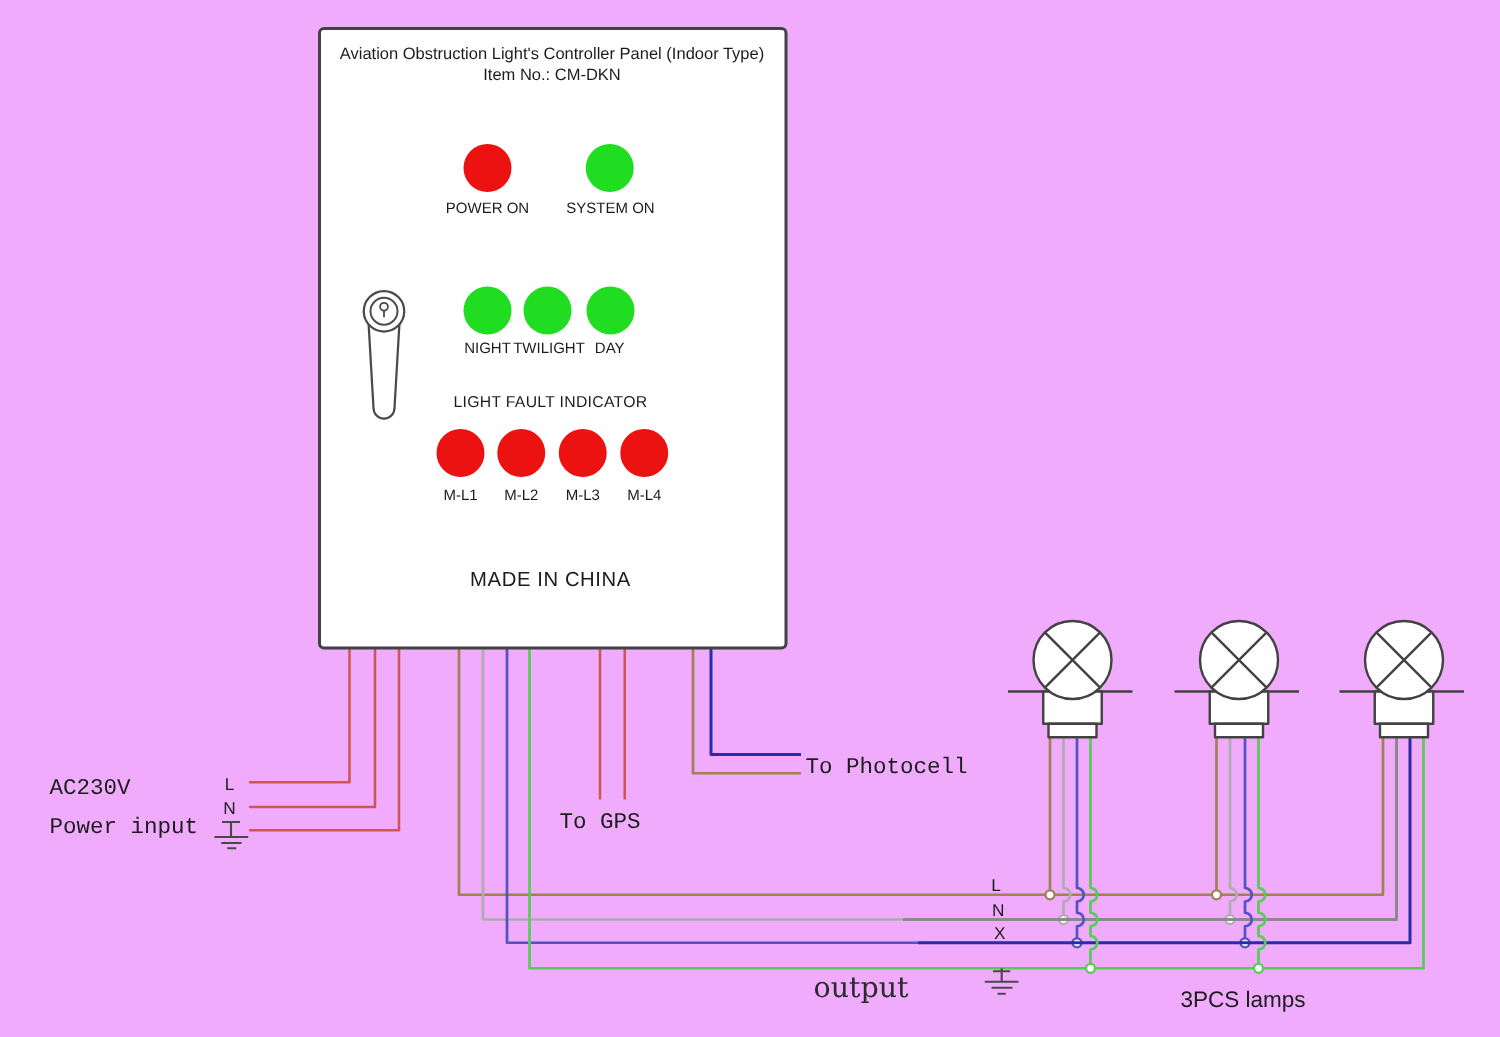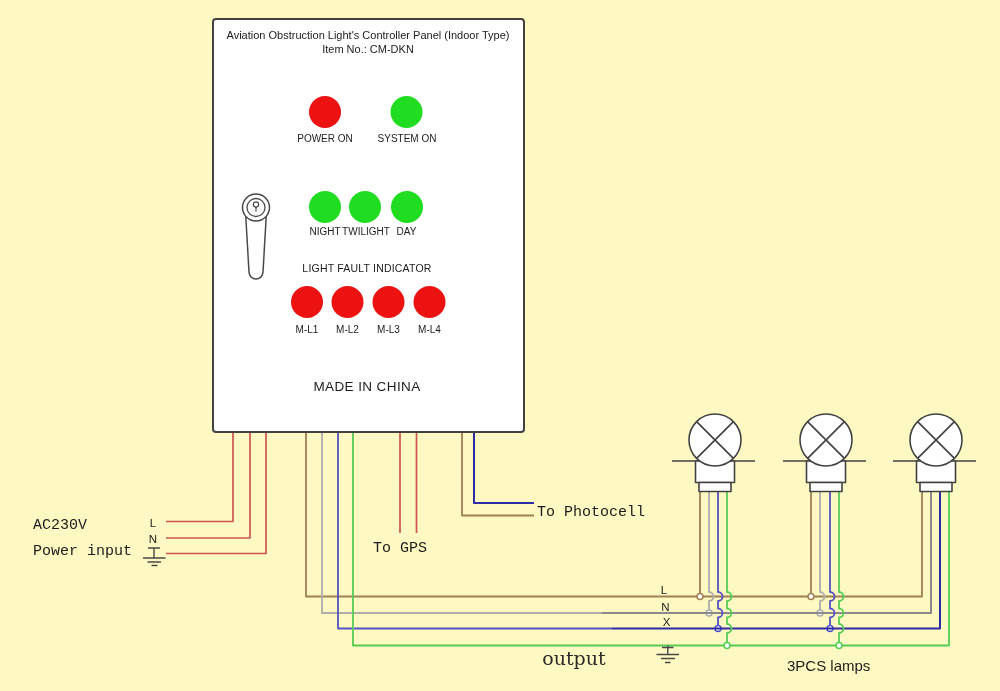--- a/index.html
+++ b/index.html
@@ -1,16 +1,16 @@
 <!DOCTYPE html>
 <html><head>
 <meta charset="utf-8">
 <style>
   html,body{margin:0;padding:0;background:#fff;}
-  .stage{position:relative;width:1000px;height:691px;background:#fef9c3;overflow:hidden;
+  .stage{position:relative;width:1000px;height:691px;background:#f0abfc;overflow:hidden;
          font-family:"Liberation Sans",sans-serif;}
   svg{display:block;}
   text{fill:#1c1c1c;}
   .t-title{font:11px "Liberation Sans",sans-serif;}
   .t-led{font:10px "Liberation Sans",sans-serif;}
   .t-fault{font:10.5px "Liberation Sans",sans-serif;letter-spacing:.2px;}
   .t-footer{font:13.5px "Liberation Sans",sans-serif;letter-spacing:.4px;}
   .t-mono{font:15px "Liberation Mono",monospace;}
   .t-buslbl{font:11.5px "Liberation Sans",sans-serif;}
   .t-output{font:19px "DejaVu Serif",serif;fill:#2b2b2b;}

